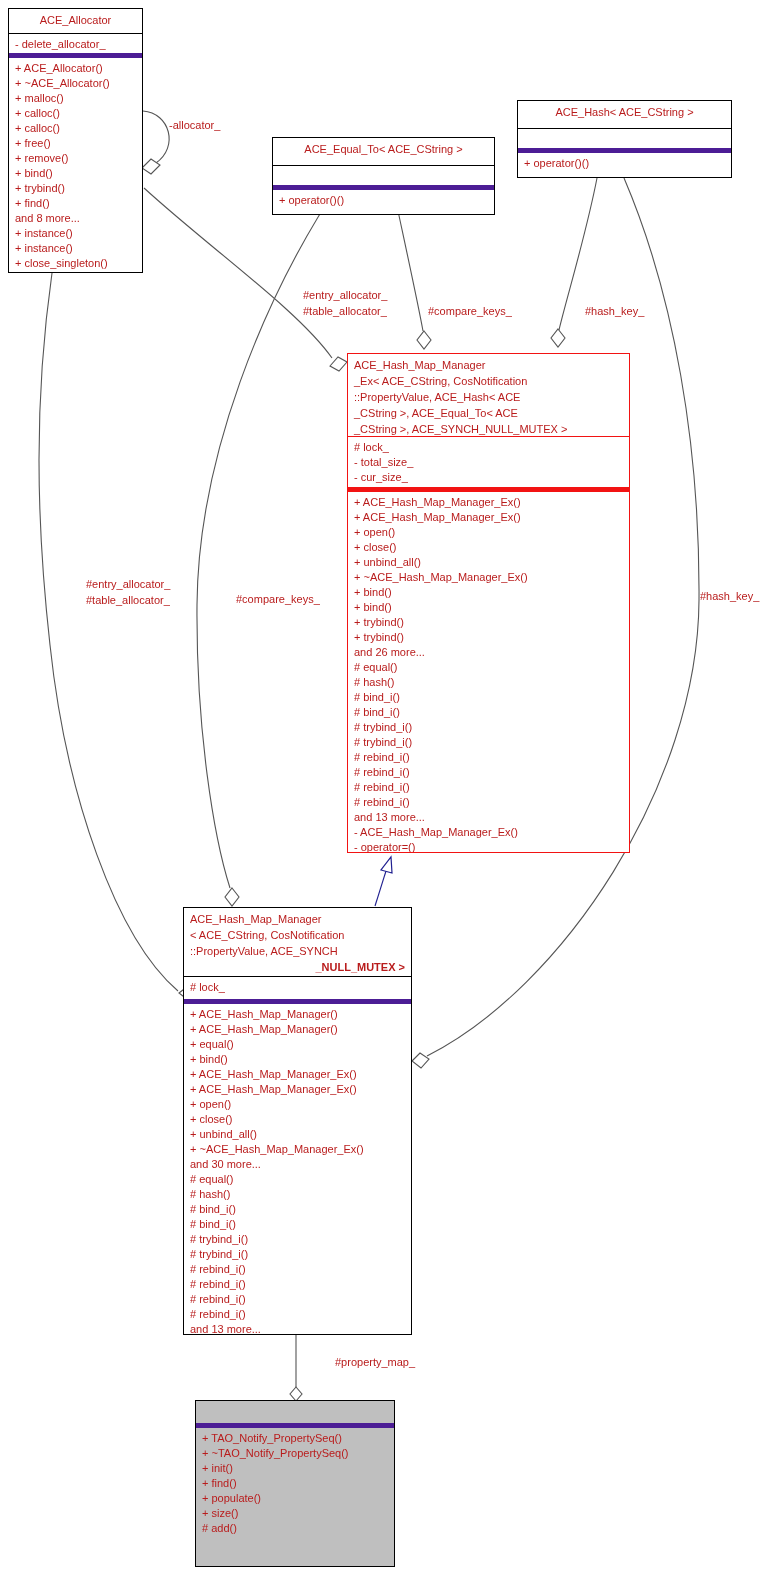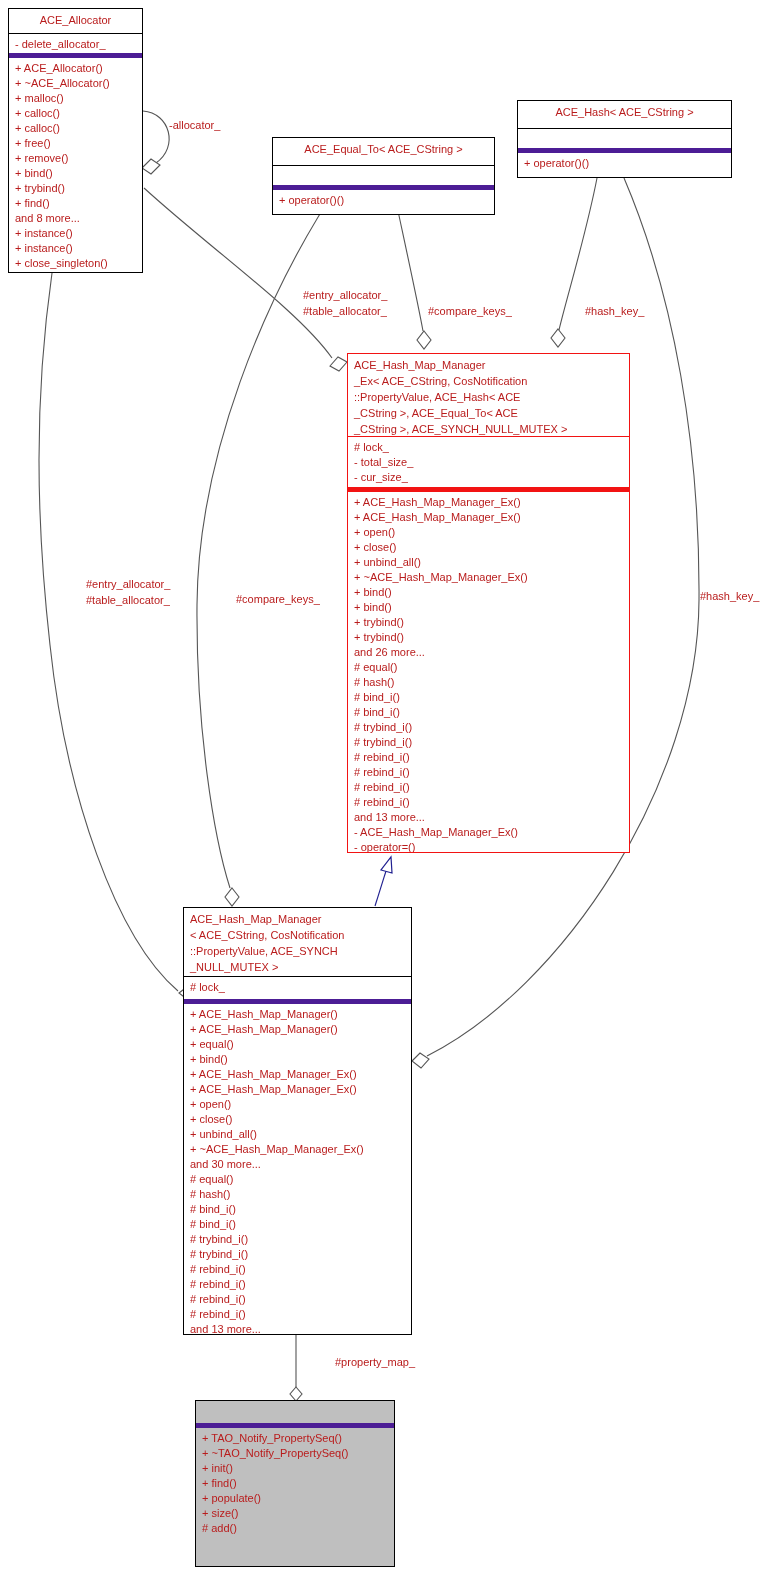--- a/index.html
+++ b/index.html
@@ -39,21 +39,21 @@
   #b-hash .title{height:28px;}
   #b-hash .attrs{height:24px;}
 
   #b-redbox{left:347px;top:353px;width:283px;height:500px;}
   #b-redbox .title{height:84px;}
   #b-redbox .attrs{height:56px;}
 
   #b-manager{left:183px;top:907px;width:229px;height:428px;}
   #b-manager .title{height:70px;}
   #b-manager .attrs{height:28px;}
-  #b-manager .title div:last-child{text-align:left;}
+  #b-manager .title div:last-child{text-align:right;font-weight:bold;}
 
   #b-tao{left:195px;top:1400px;width:200px;height:167px;}
   #b-tao .title{height:25px;}
   #b-tao .attrs{height:27px;}
 
   .elabel{
     position:absolute;font-size:11px;line-height:16px;white-space:nowrap;
   }
   .elabel.center{text-align:left;white-space:normal;}
   #lbl-entry-top{left:303px;top:287px;width:120px;}

